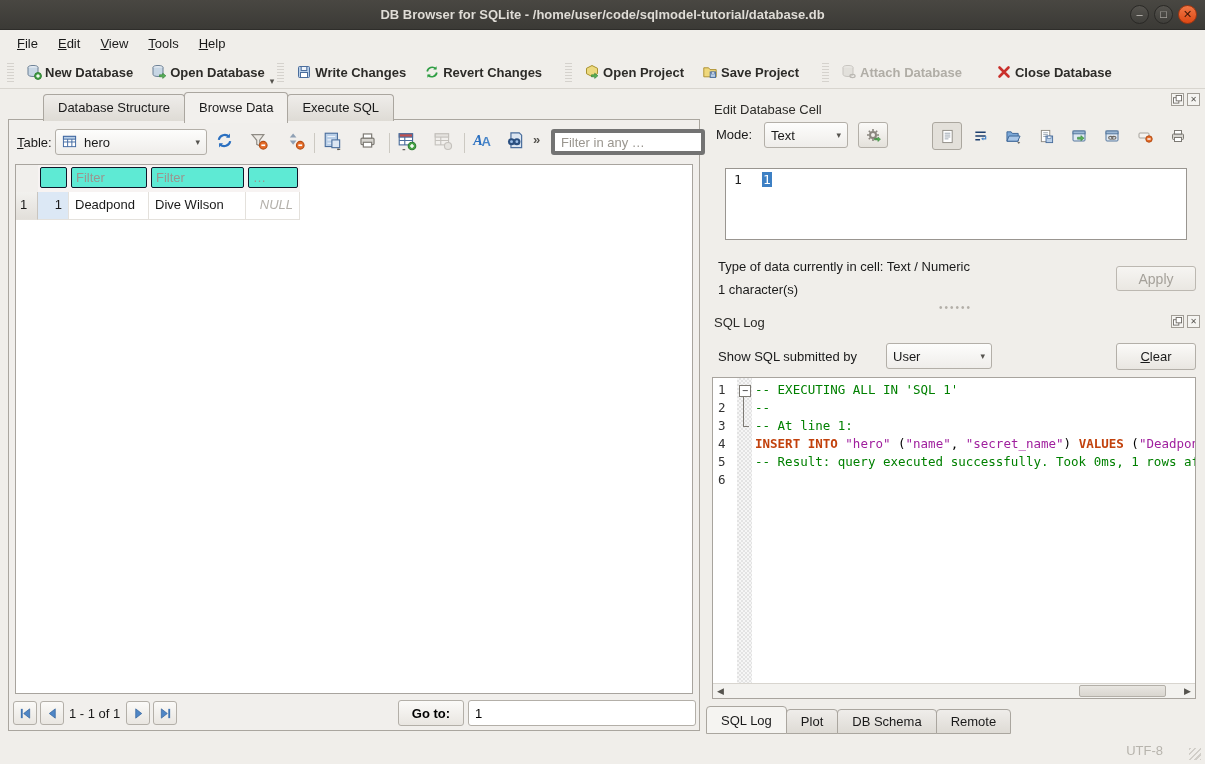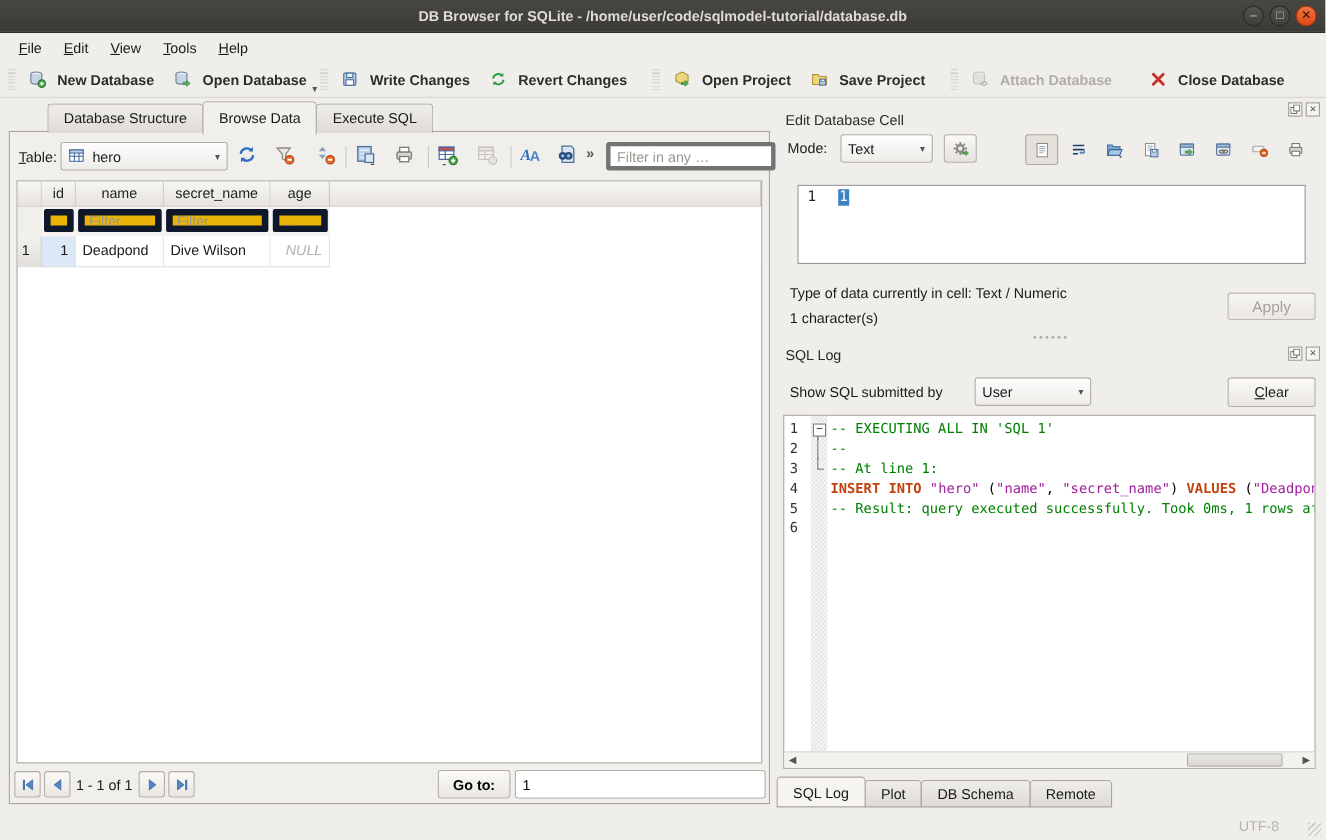--- a/index.html
+++ b/index.html
@@ -25,21 +25,21 @@
   .menubar { position:absolute; top:30px; left:0; right:0; height:26px; background:#f0eeea;
     display:flex; align-items:center; padding-left:8px; gap:2px; }
   .menu-item { padding:3px 9px; }
 
   
   .toolbar { position:absolute; top:56px; left:0; right:0; height:33px; background:#f0eeea;
     border-bottom:1px solid #d8d5cf; display:flex; align-items:center; padding-left:4px; }
   .tb-handle { width:7px; height:20px; margin:0 3px;
     background:repeating-linear-gradient(0deg,#c9c6c0 0 1px,transparent 1px 3px);
     background-size:3px 100%; background-repeat:repeat; opacity:.7; }
-  .tb-btn { display:flex; align-items:center; gap:10px; padding:4px 9px; border-radius:3px; }
+  .tb-btn { display:flex; align-items:center; gap:3px; padding:4px 9px; border-radius:3px; }
   .tb-btn .lbl { font-weight:bold; font-size:13px; color:#2d2c29; }
   .tb-btn.disabled .lbl { color:#b0ada6; font-weight:bold; }
   .tb-dd { font-size:9px; color:#55534e; margin-left:-4px; align-self:flex-end; padding-bottom:2px;}
   .icon16 { width:16px; height:16px; display:inline-block; }
 
   
   .main-tabs { position:absolute; top:92px; left:8px; display:flex; align-items:center; z-index:3;padding-left:35px; }
   .main-tab { height:27px; padding:5px 14px 0; border:1px solid #aaa69f; border-bottom:none;
     border-radius:4px 4px 0 0; background:linear-gradient(#efedea,#dedbd5); margin-right:-1px; }
   .main-tab.active { height:31px; background:#f2f0ed; position:relative; z-index:4; padding-top:7px; }
@@ -63,22 +63,22 @@
 
   
   .grid { position:absolute; top:44px; left:6px; right:6px; bottom:36px;
     background:#fff; border:1px solid #a8a49e; overflow:hidden; }
   .g-row { display:grid; grid-template-columns:22px 31px 80px 97px 54px 1fr; }
   .g-head { height:23px; }
   .g-head > div { background:linear-gradient(#f7f6f3,#e6e3dd); border-right:1px solid #c9c5bf;
     border-bottom:1px solid #c9c5bf; text-align:center; font-size:13px; padding-top:3px; color:#222; }
   .g-filter { height:27px; }
   .g-filter > div { padding:2px 2px; background:#f7f3f2; }
-  .g-filter input { width:100%; height:21px; border:6px solid #0f172a; border-radius:2px;
-    padding:0 4px; font-size:13px; font-family:"Liberation Sans",sans-serif; background:#eab308; }
+  .g-filter input { width:100%; height:21px; border:1px solid #0f172a; border-radius:2px;
+    padding:0 4px; font-size:13px; font-family:"Liberation Sans",sans-serif; background:#5eead4; }
   .g-filter input::placeholder { color:#9a968f; }
   .g-data { height:28px; }
   .g-data > div { border-right:1px solid #e4e1dc; border-bottom:1px solid #e4e1dc;
     padding:5px 6px 0; font-size:13px; background:#fff; }
   .g-data .rowhead { background:linear-gradient(#f2f1ee,#e2dfda); border-right:1px solid #c9c5bf;
     text-align:center; padding-left:0; }
   .g-data .sel { background:#dce8f5; text-align:right; }
   .null { color:#b3b0aa; font-style:italic; text-align:right; }
 
   
@@ -390,28 +390,20 @@
           <circle cx="5.5" cy="9" r="1.2" fill="#9fc0e8"></circle>
           <circle cx="10" cy="9" r="1.2" fill="#9fc0e8"></circle>
         </svg>
     </span>
 
     <span class="chev">»</span>
     <input class="filter-any" placeholder="Filter in any …" style="">
   </div>
 
   <div class="grid">
-    <div class="g-row g-head">
-      <div></div>
-      <div>id</div>
-      <div>name</div>
-      <div>secret_name</div>
-      <div>age</div>
-      <div></div>
-    </div>
     <div class="g-row g-filter">
       <div style="background:#f1efec;"></div>
       <div><input placeholder="" style=""></div>
       <div><input placeholder="Filter" style=""></div>
       <div><input placeholder="Filter" style=""></div>
       <div><input placeholder="…" style=""></div>
       <div style="background:#fff;"></div>
     </div>
     <div class="g-row g-data">
       <div class="rowhead">1</div>

